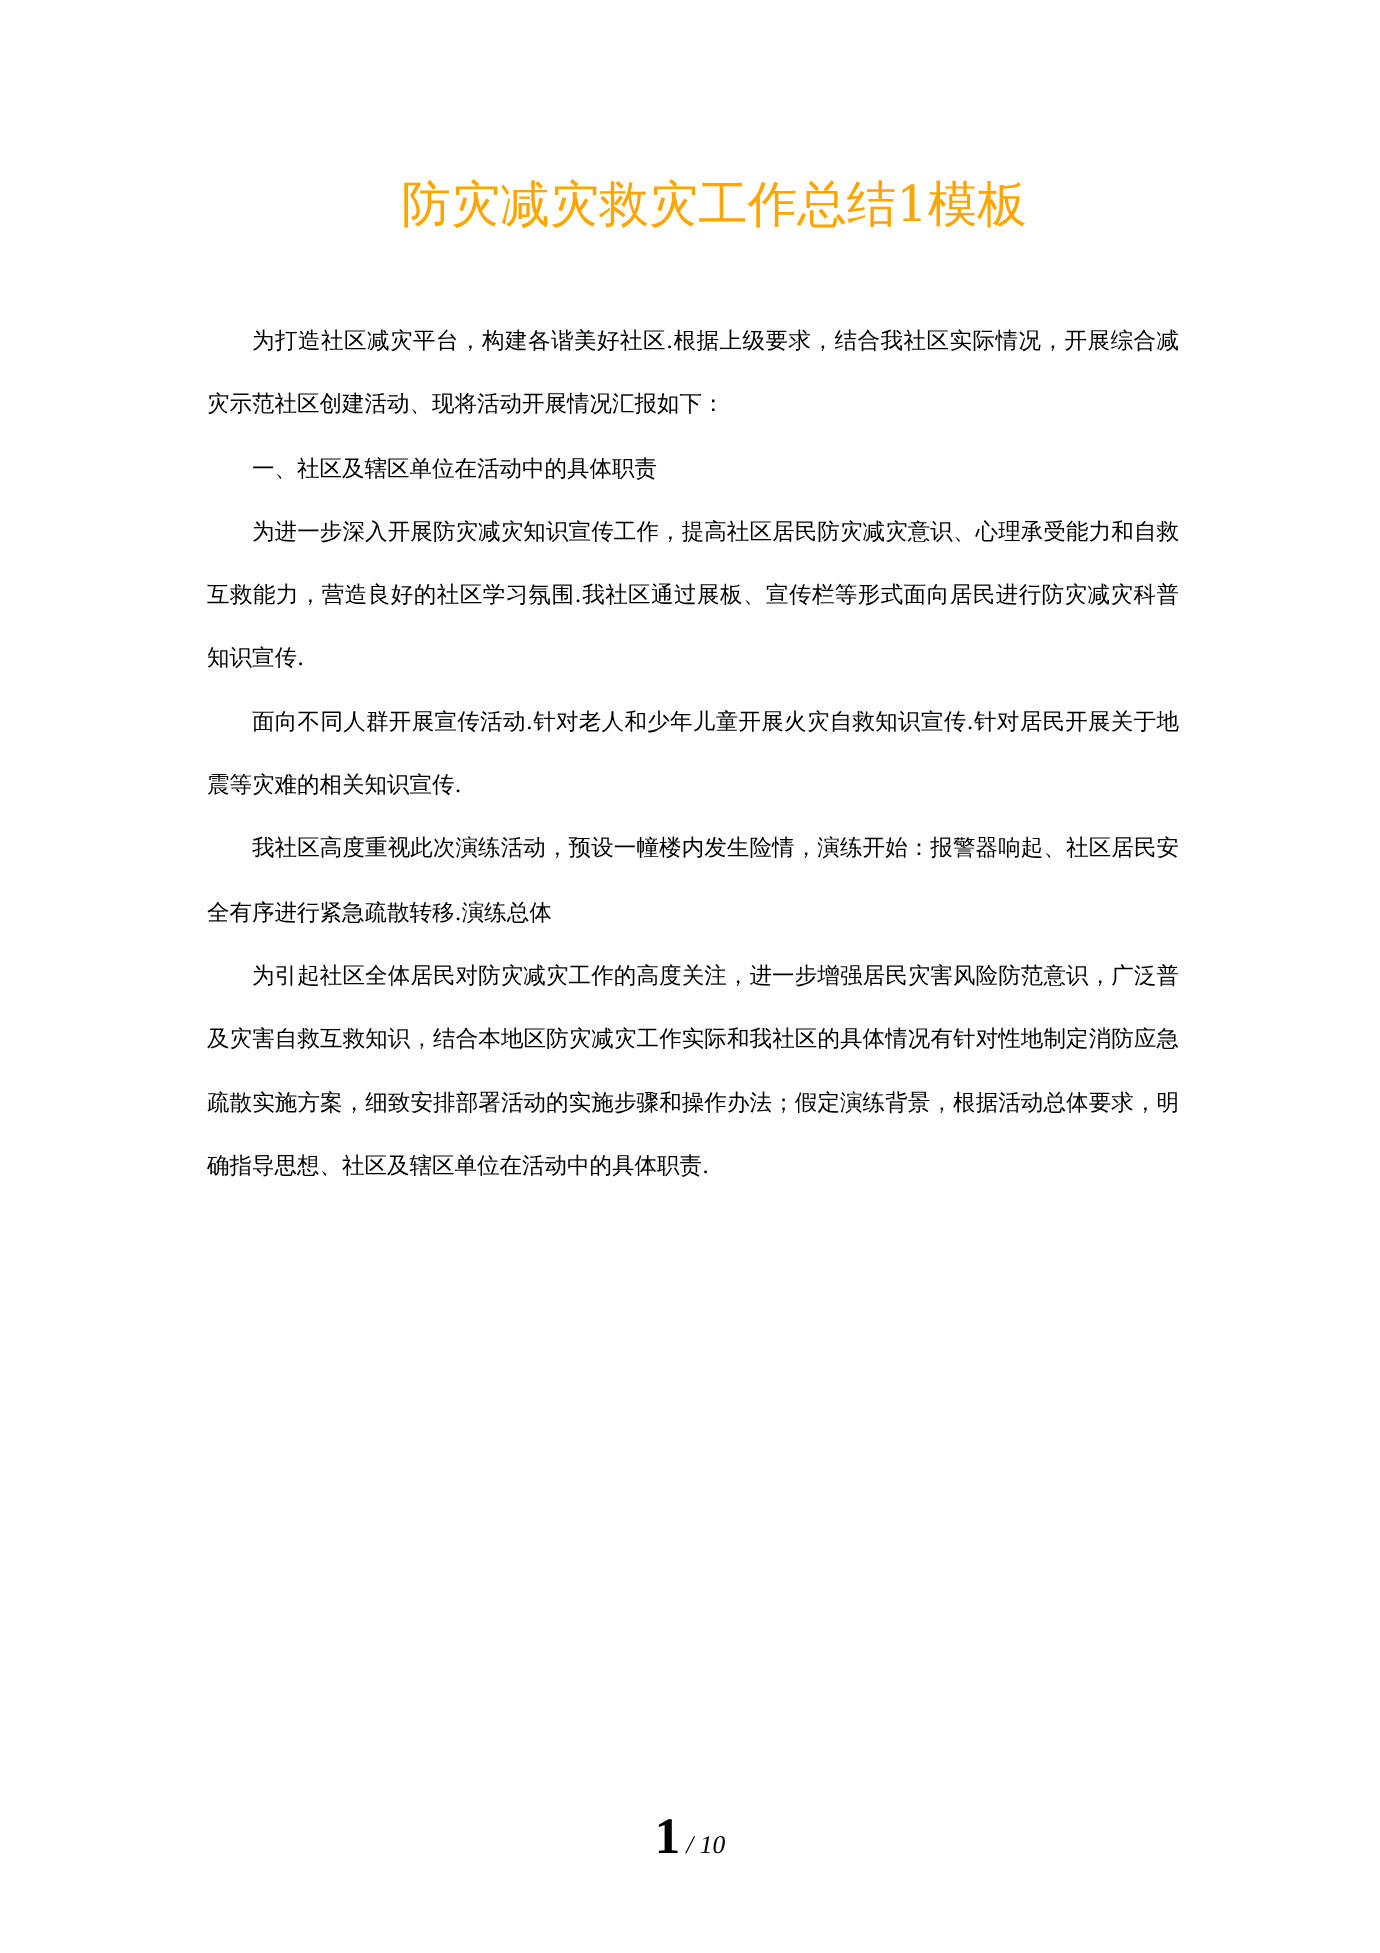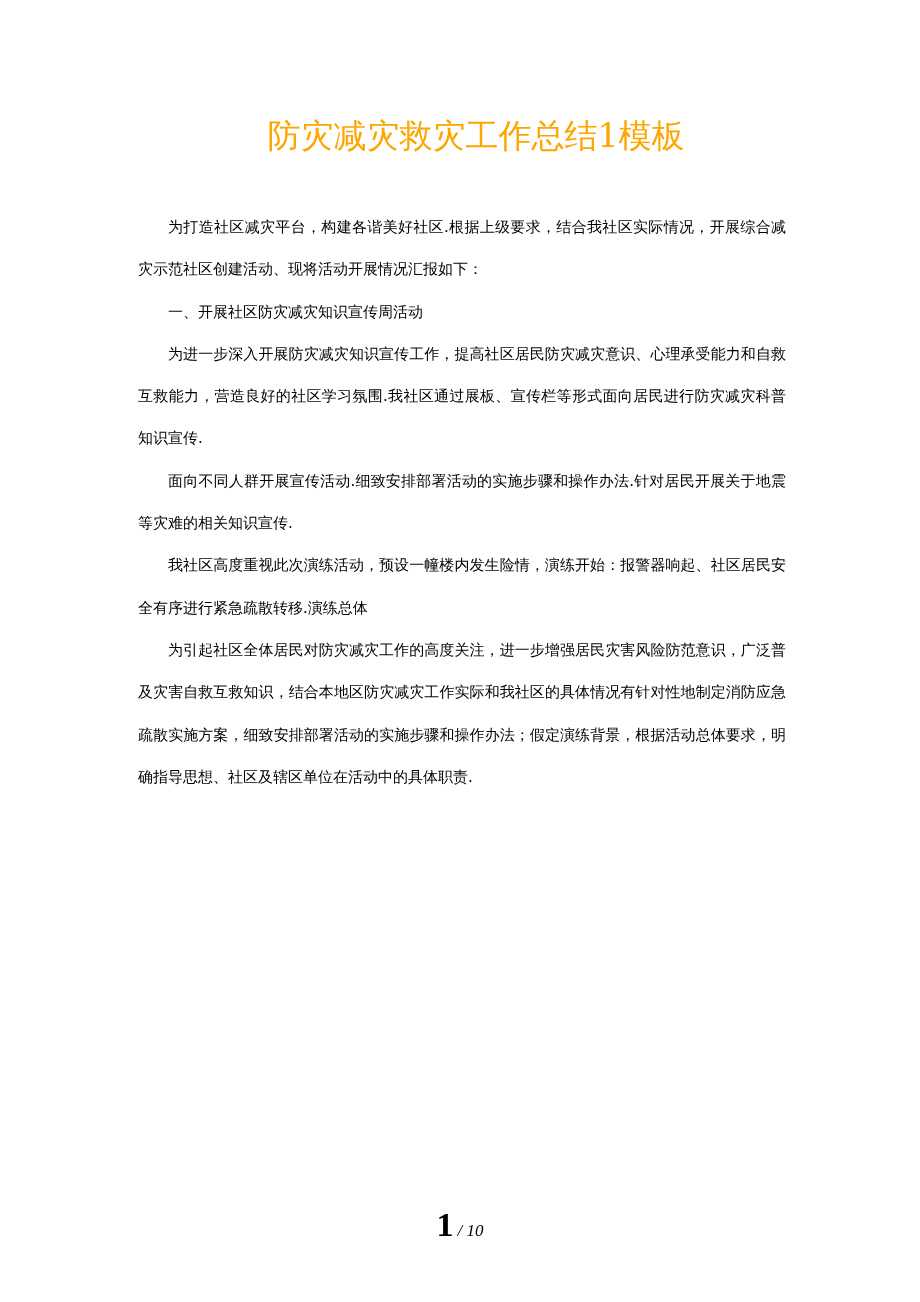--- a/index.html
+++ b/index.html
@@ -69,23 +69,23 @@
     }
   </style>
 </head>
 <body>
 
 <div class="page">
   <div class="title">防灾减灾救灾工作总结1模板</div>
 
   <div class="body">
     <p class="para">为打造社区减灾平台，构建各谐美好社区.根据上级要求，结合我社区实际情况，开展综合减灾示范社区创建活动、现将活动开展情况汇报如下：</p>
-    <p class="para">一、开展社区防灾减灾知识宣传周活动</p>
+    <p class="para">一、社区及辖区单位在活动中的具体职责</p>
     <p class="para">为进一步深入开展防灾减灾知识宣传工作，提高社区居民防灾减灾意识、心理承受能力和自救互救能力，营造良好的社区学习氛围.我社区通过展板、宣传栏等形式面向居民进行防灾减灾科普知识宣传.</p>
-    <p class="para">面向不同人群开展宣传活动.细致安排部署活动的实施步骤和操作办法.针对居民开展关于地震等灾难的相关知识宣传.</p>
+    <p class="para">面向不同人群开展宣传活动.针对老人和少年儿童开展火灾自救知识宣传.针对居民开展关于地震等灾难的相关知识宣传.</p>
     <p class="para">我社区高度重视此次演练活动，预设一幢楼内发生险情，演练开始：报警器响起、社区居民安全有序进行紧急疏散转移.演练总体</p>
     <p class="para">为引起社区全体居民对防灾减灾工作的高度关注，进一步增强居民灾害风险防范意识，广泛普及灾害自救互救知识，结合本地区防灾减灾工作实际和我社区的具体情况有针对性地制定消防应急疏散实施方案，细致安排部署活动的实施步骤和操作办法；假定演练背景，根据活动总体要求，明确指导思想、社区及辖区单位在活动中的具体职责.</p>
   </div>
 
   <div class="footer">
     <span class="page-num">1</span><span class="page-sep">/ 10</span>
   </div>
 </div>
 
 </body></html>

